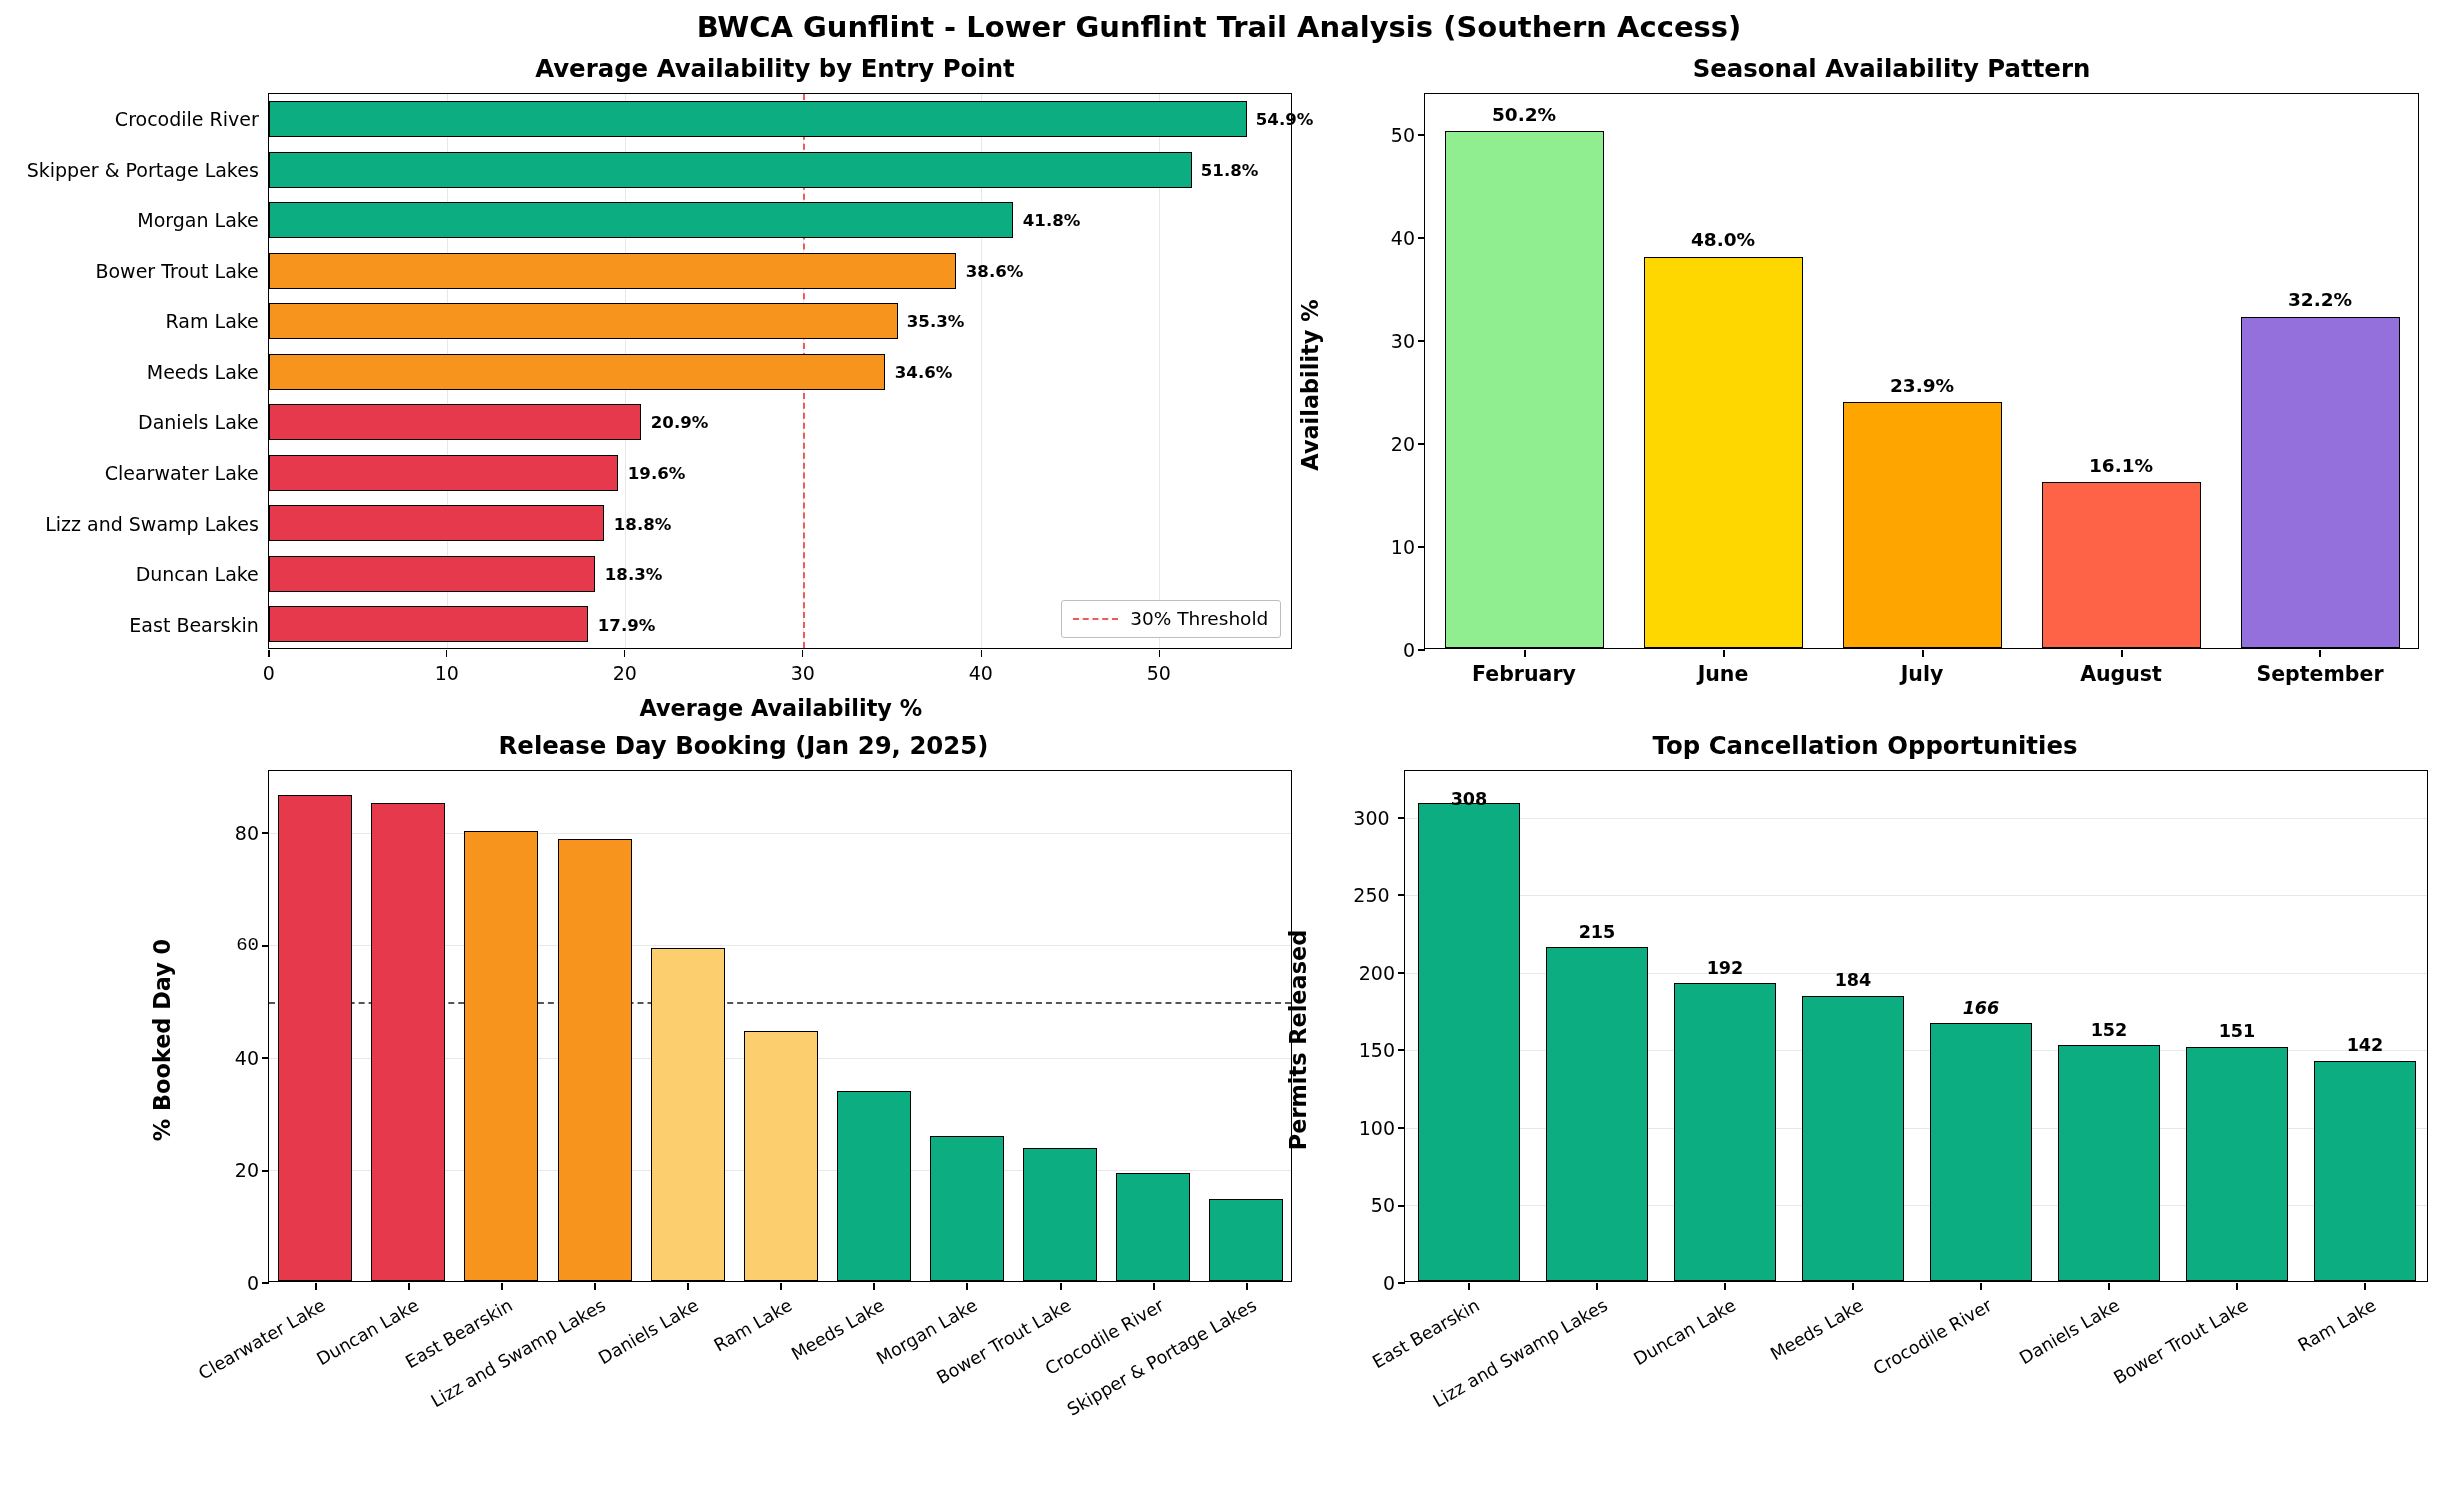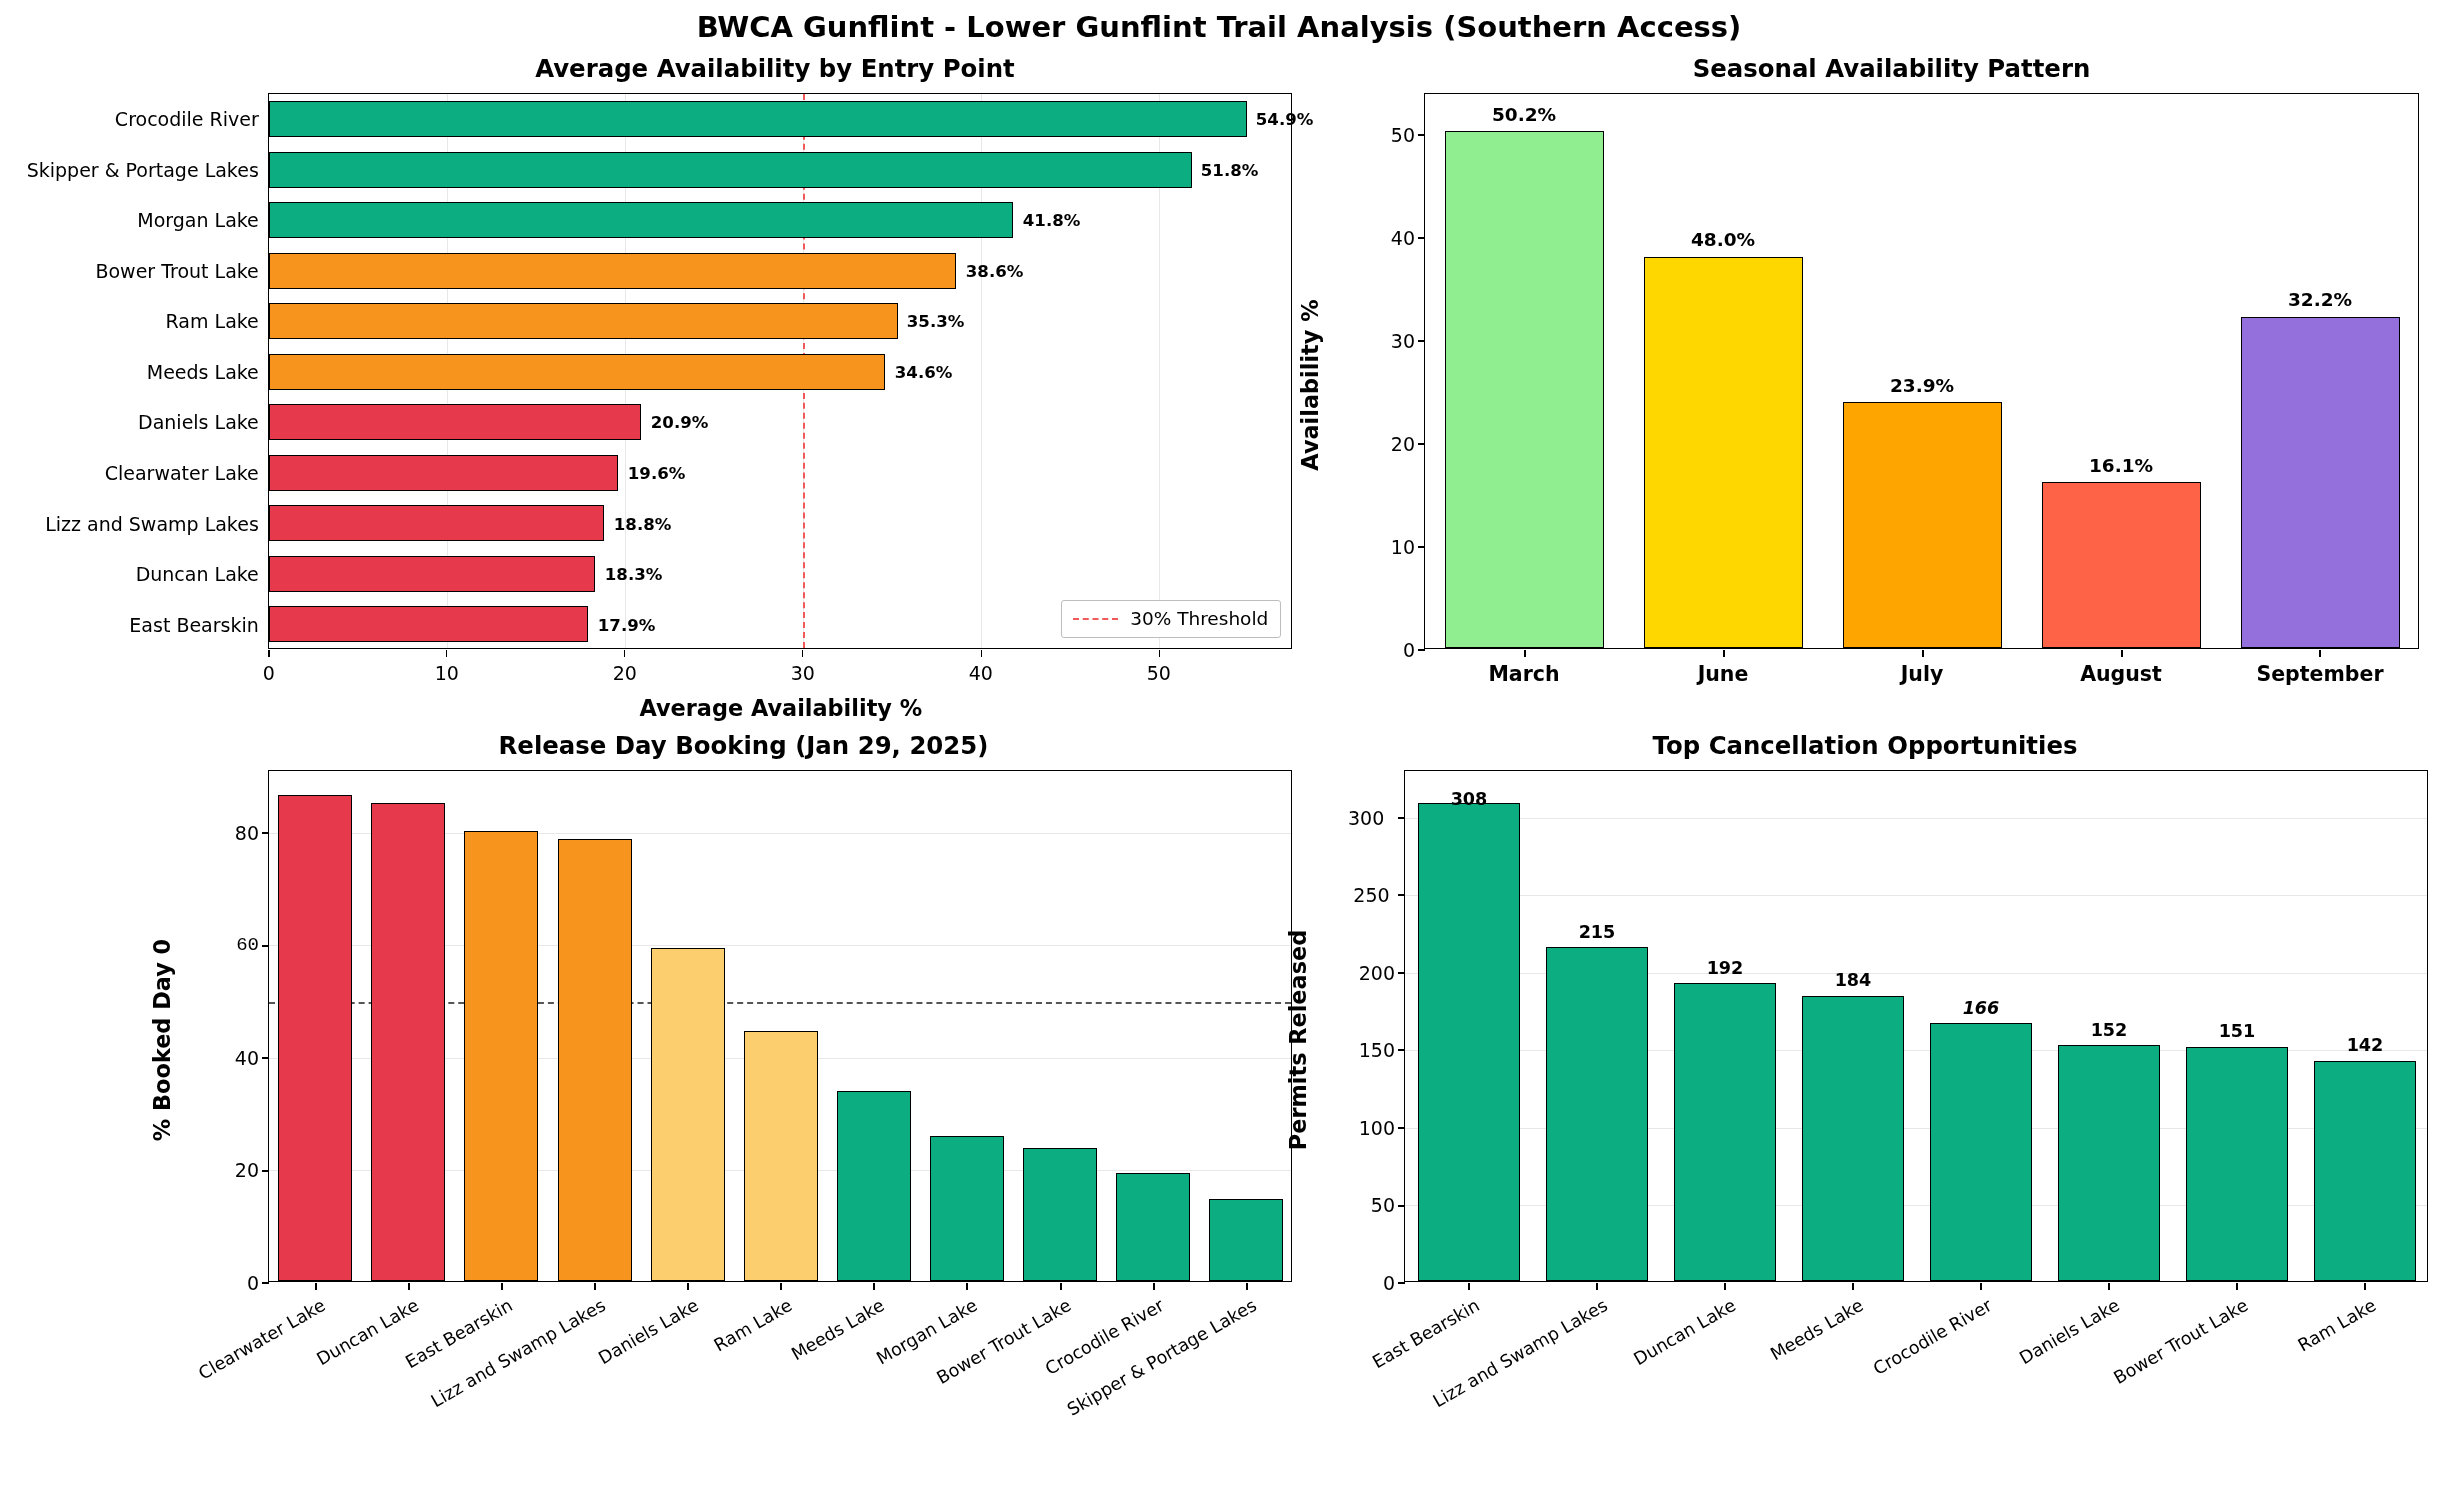--- a/index.html
+++ b/index.html
@@ -252,21 +252,21 @@
         <div style="position: absolute; left: -57px; top: 350px; width: 47px; text-align: right; font-size: 19px; transform: translateY(-50%);">20</div>
         <div class="tickmark-y" style="top: 246px; left: -6.8px;"></div>
         <div style="position: absolute; left: -57px; top: 247px; width: 47px; text-align: right; font-size: 19px; transform: translateY(-50%);">30</div>
         <div class="tickmark-y" style="top: 143px; left: -6.8px;"></div>
         <div style="position: absolute; left: -57px; top: 144px; width: 47px; text-align: right; font-size: 19px; transform: translateY(-50%);">40</div>
         <div class="tickmark-y" style="top: 40px; left: -6.8px;"></div>
         <div style="position: absolute; left: -57px; top: 41px; width: 47px; text-align: right; font-size: 19px; transform: translateY(-50%);">50</div>
         <div class="bar-v" style="left: 20px; width: 159px; height: 517px; background: rgb(144, 238, 144);"></div>
         <div class="bar-label-v" style="left: 99px; top: 10px;">50.2%</div>
         <div class="tickmark-x" style="left: 99px; top: 556px;"></div>
-        <div class="xtick-label xtick-bold" style="left: 99px; top: 568px;">March</div>
+        <div class="xtick-label xtick-bold" style="left: 99px; top: 568px;">February</div>
         <div class="bar-v" style="left: 219px; width: 159px; height: 391px; background: rgb(255, 215, 0);"></div>
         <div class="bar-label-v" style="left: 298px; top: 135px;">48.0%</div>
         <div class="tickmark-x" style="left: 298px; top: 556px;"></div>
         <div class="xtick-label xtick-bold" style="left: 298px; top: 568px;">June</div>
         <div class="bar-v" style="left: 418px; width: 159px; height: 246px; background: rgb(255, 165, 0);"></div>
         <div class="bar-label-v" style="left: 497px; top: 281px;">23.9%</div>
         <div class="tickmark-x" style="left: 497px; top: 556px;"></div>
         <div class="xtick-label xtick-bold" style="left: 497px; top: 568px;">July</div>
         <div class="bar-v" style="left: 617px; width: 159px; height: 166px; background: rgb(255, 99, 71);"></div>
         <div class="bar-label-v" style="left: 696px; top: 361px;">16.1%</div>
@@ -350,21 +350,21 @@
         <div class="tickmark-y" style="top: 278px; left: -6.8px;"></div>
         <div style="position: absolute; left: -57px; top: 279px; width: 47px; text-align: right; font-size: 19px; transform: translateY(-50%);">150</div>
         <div class="gridline-h" style="top: 202px;"></div>
         <div class="tickmark-y" style="top: 201px; left: -6.8px;"></div>
         <div style="position: absolute; left: -57px; top: 202px; width: 47px; text-align: right; font-size: 19px; transform: translateY(-50%);">200</div>
         <div class="gridline-h" style="top: 124px;"></div>
         <div class="tickmark-y" style="top: 123px; left: -6.8px;"></div>
         <div style="position: absolute; left: -57px; top: 124px; width: 47px; text-align: center; font-size: 19px; transform: translateY(-50%);">250</div>
         <div class="gridline-h" style="top: 47px;"></div>
         <div class="tickmark-y" style="top: 46px; left: -6.8px;"></div>
-        <div style="position: absolute; left: -57px; top: 47px; width: 47px; text-align: left; font-size: 19px; transform: translateY(-50%);">300</div>
+        <div style="position: absolute; left: -57px; top: 47px; width: 47px; text-align: center; font-size: 19px; transform: translateY(-50%);">300</div>
         <div class="bar-v" style="left: 12.8px; width: 102px; height: 478px; background: rgb(12, 173, 129);"></div>
         <div class="bar-label-v" style="left: 64px; top: 18px; font-size: 17.6px;">308</div>
         <div class="tickmark-x" style="left: 63px; top: 512px;"></div>
         <div class="xtick-label rot" style="top: 524px; transform: rotate(-30deg); transform-origin: right top; position: absolute; left: auto; right: 954px;">East Bearskin</div>
         <div class="bar-v" style="left: 141px; width: 102px; height: 334px; background: rgb(12, 173, 129);"></div>
         <div class="bar-label-v" style="left: 192px; top: 151px; font-size: 17.6px;">215</div>
         <div class="tickmark-x" style="left: 191px; top: 512px;"></div>
         <div class="xtick-label rot" style="top: 524px; transform: rotate(-30deg); transform-origin: right top; position: absolute; left: auto; right: 826px;">Lizz and Swamp Lakes</div>
         <div class="bar-v" style="left: 269px; width: 102px; height: 298px; background: rgb(12, 173, 129);"></div>
         <div class="bar-label-v" style="left: 320px; top: 187px; font-size: 17.6px;">192</div>

